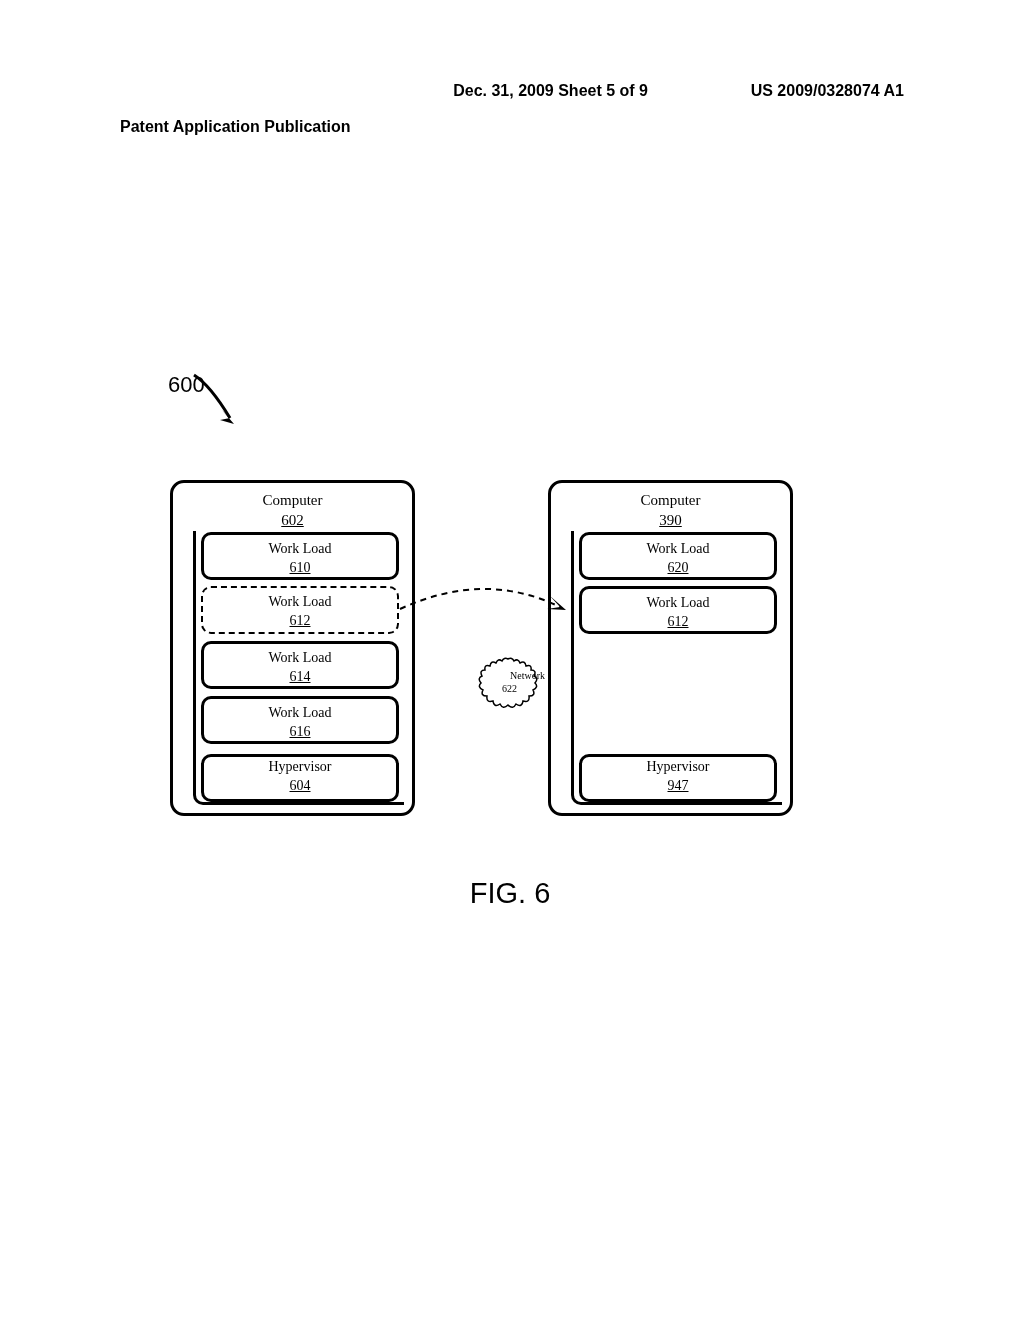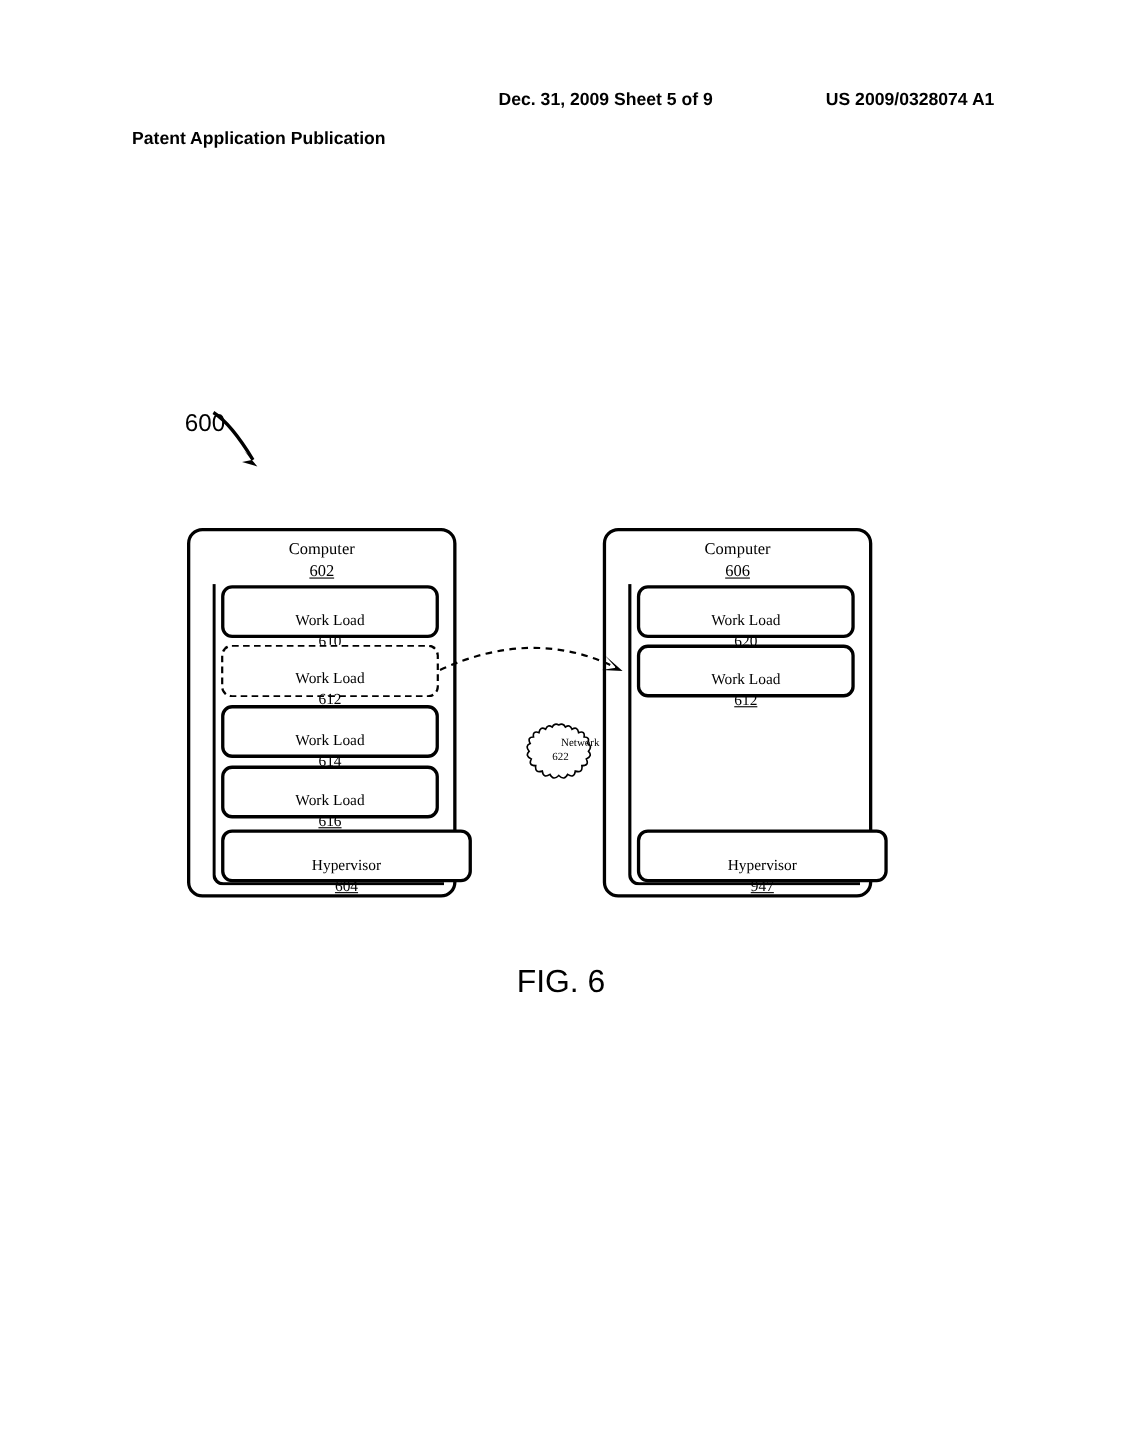--- a/index.html
+++ b/index.html
@@ -102,39 +102,39 @@
     .workload-box {
       position: absolute;
       left: 28px;
       width: 198px;
       height: 48px;
       border: 3px solid black;
       border-radius: 10px;
       background: white;
       text-align: center;
       font-size: 14px;
-      padding-top: 21px;
+      padding-top: 5px;
       line-height: 1.35;
     }
     .workload-box.dashed {
       border-style: dashed;
       border-width: 2px;
     }
     .hypervisor-box {
       position: absolute;
       left: 28px;
-      width: 228px;
+      width: 198px;
       height: 48px;
       bottom: 11px;
       border: 3px solid black;
       border-radius: 10px;
       background: white;
       text-align: center;
       font-size: 14px;
-      padding-top: 22px;
+      padding-top: 1px;
       line-height: 1.35;
     }
     .network-cloud {
       position: absolute;
       left: 312px;
       top: 178px;
       width: 55px;
       height: 50px;
       text-align: center;
       font-size: 10px;
@@ -214,21 +214,21 @@
 
       <div class="hypervisor-box">
         <span>Hypervisor</span><br>
         <span class="reference-num">604</span>
       </div>
     </div>
 
     <div class="computer-box computer-right">
       <div class="computer-title">
         <span>Computer</span><br>
-        <span class="reference-num">606</span>
+        <span class="reference-num">390</span>
       </div>
 
       <div class="workload-box" style="top:49px;">
         <span>Work Load</span><br>
         <span class="reference-num">620</span>
       </div>
 
       <div class="workload-box" style="top:103px;">
         <span>Work Load</span><br>
         <span class="reference-num">612</span>

